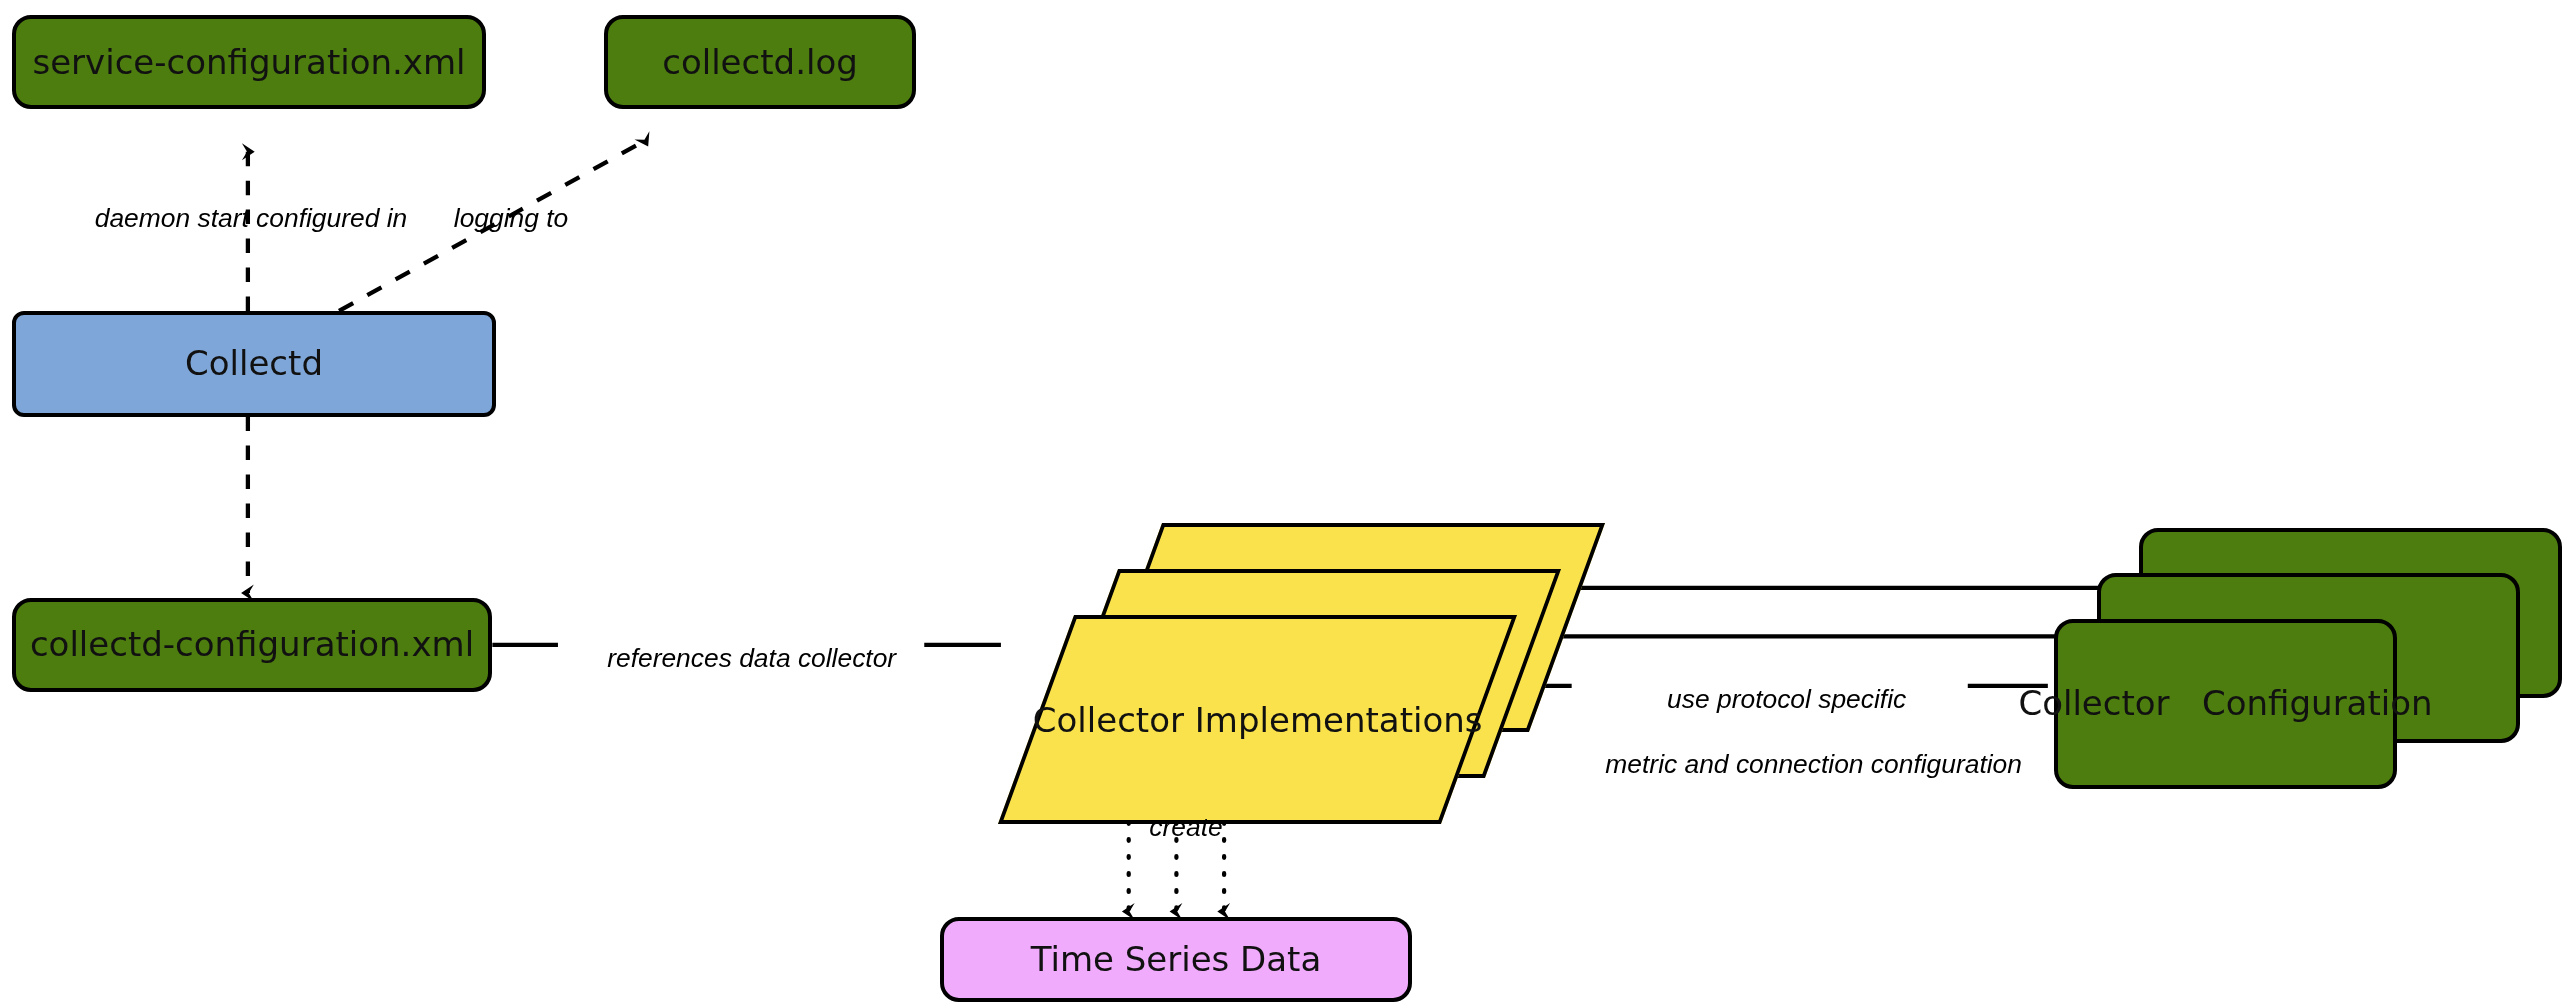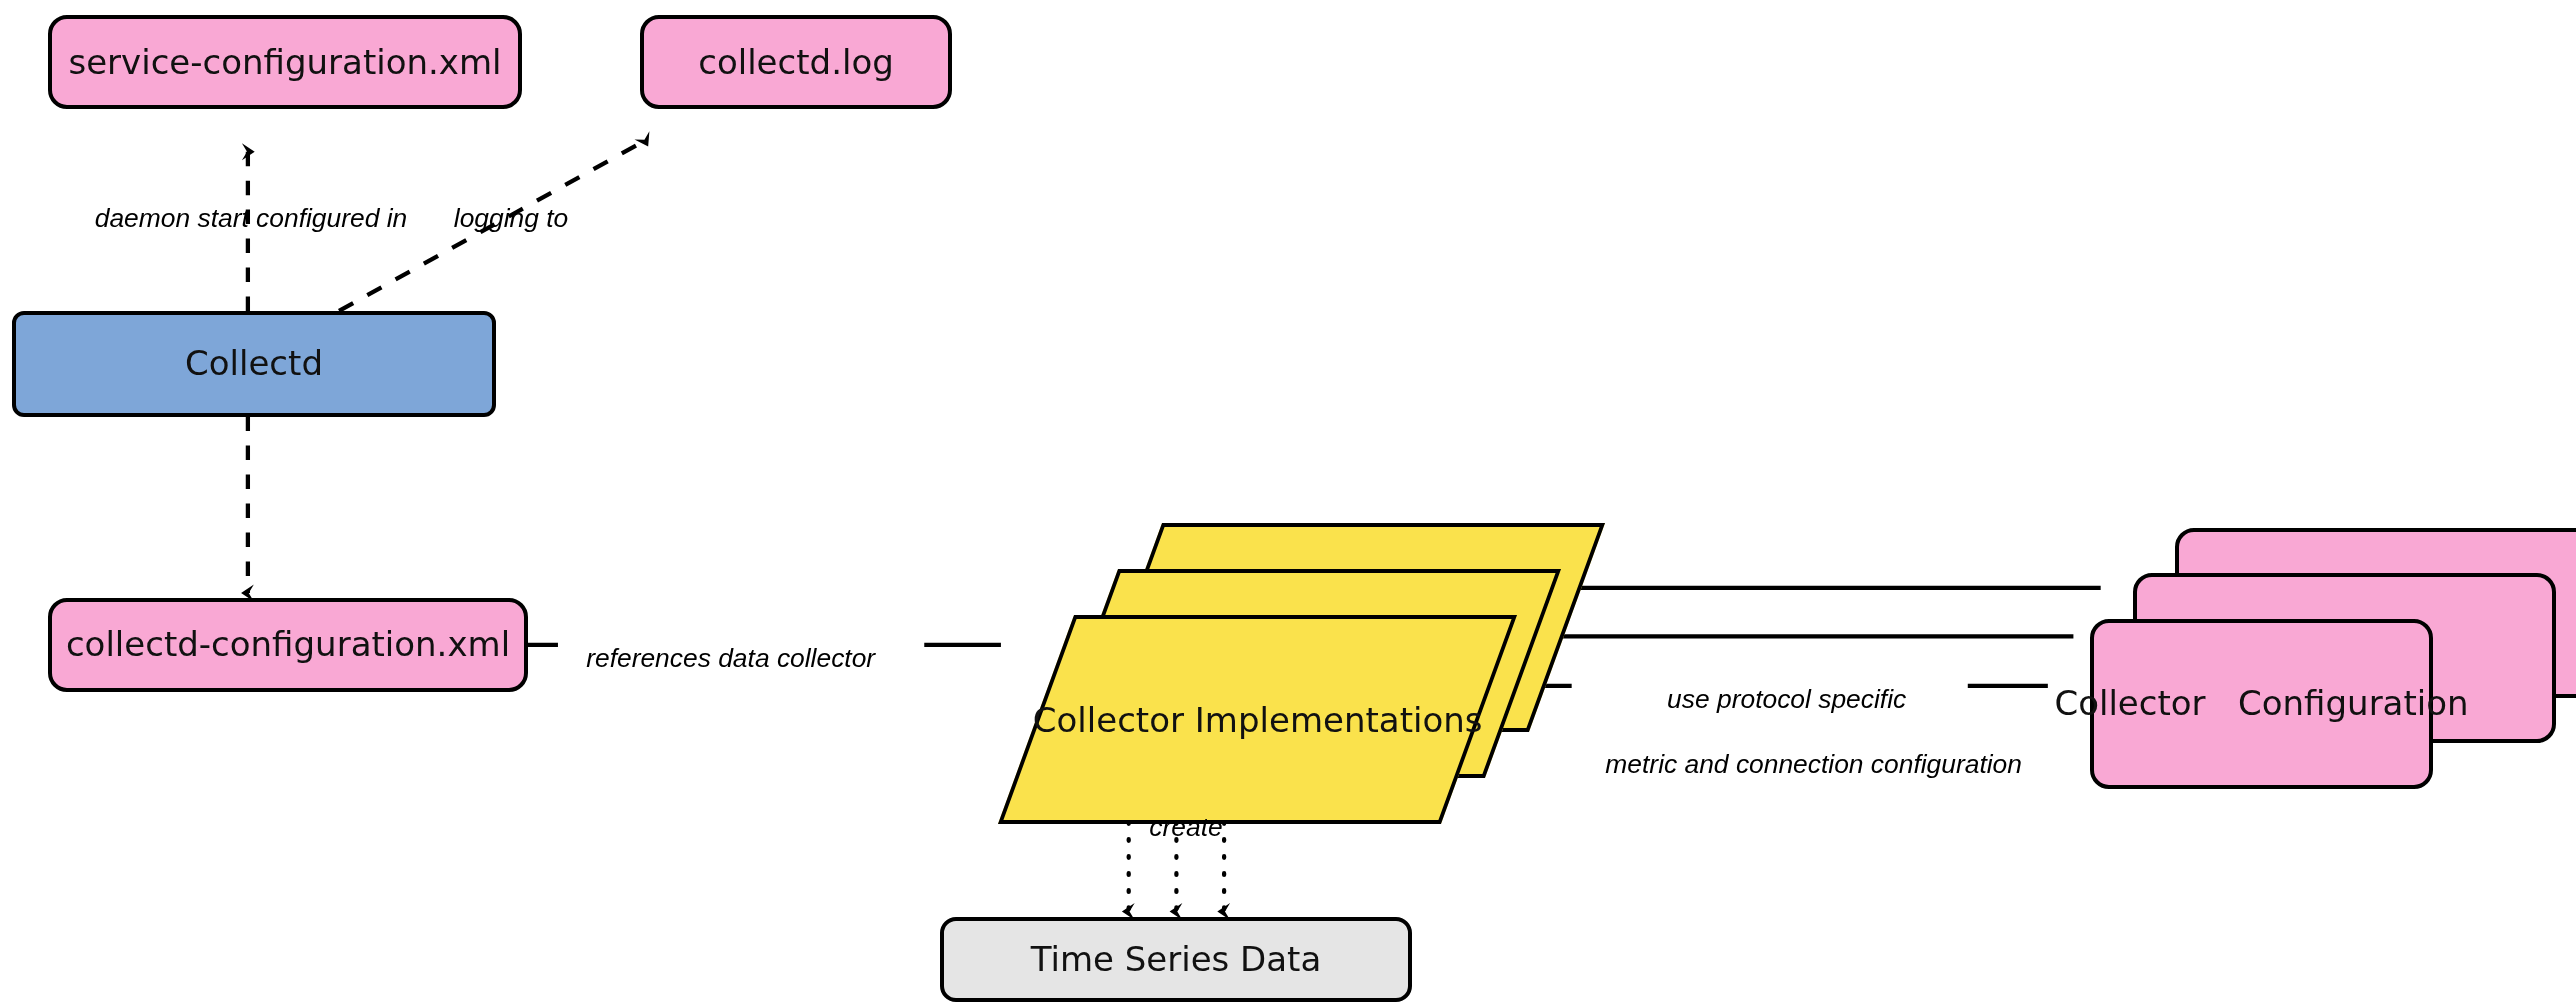--- a/index.html
+++ b/index.html
@@ -38,23 +38,23 @@
   }
   .node-label {
     display: block;
     white-space: pre;
   }
 
   .rounded {
     border-radius: 19px;
   }
 
-  .orange   { background: #f9a8d4; margin-left: 36px; }
+  .orange   { background: #4d7c0f; }
   .blue     { background: #7EA6D8; }
-  .gray     { background: #e5e5e5; border-radius: 16px; }
+  .gray     { background: #f0abfc; }
 
   
   .t-file   { font-size: 34px; color: #111111; font-family: "DejaVu Sans", sans-serif; }
   .t-node   { font-size: 34px; color: #111111; font-family: "DejaVu Sans", sans-serif; }
 
   
   .edge-label {
     position: absolute;
     font-family: "Liberation Sans", sans-serif;
     font-style: italic;
@@ -172,21 +172,21 @@
 
   <div class="node rounded gray t-node" style="left:940px; top:917px; width:472px; height:85px;">
     <span class="node-label">Time Series Data</span>
   </div>
 
   <div class="edge-label" style="left:85px; top:202px; width:332px;">daemon start configured in</div>
 
   <div class="edge-label" style="left:430px; top:202px; width:162px;">logging to</div>
 
 
-  <div class="edge-label" style="left:516px; top:610px; width:400px;">
+  <div class="edge-label" style="left:537px; top:610px; width:400px;">
     <span>references data collector</span><br>
   </div>
 
   <div class="edge-label" style="left:1576px; top:651px; width:392px;">
     <span>use protocol specific</span><br>
     <span>metric and connection configuration</span>
   </div>
 
   <div class="edge-label" style="left:1135px; top:811px; width:102px; text-align:center;">create</div>
 

